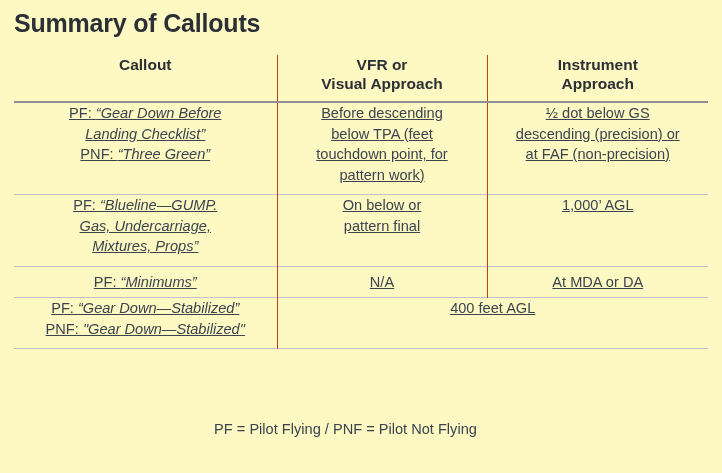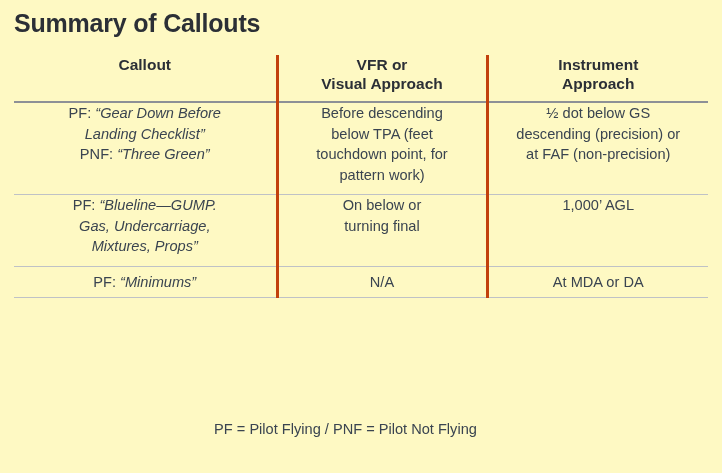--- a/index.html
+++ b/index.html
@@ -74,39 +74,39 @@
   
   .rule-thick td {
     border-top: 2.2px solid #8d9096;
   }
   .rule-thin td {
     border-top: 1.4px solid #bfc2c6;
   }
 
   
   td.sep-l, th.sep-l {
-    border-left: 3px solid #c2410c;
+    border-left: 1px solid #c2410c;
   }
 
   
   td.cell {
     font-size: 14.6px;
     line-height: 20.5px;
     text-align: center;
     color: #3a4450;
     padding: 5px 4px 6px 4px;
     vertical-align: top;
   }
   td.cell.tall   { padding-bottom: 9px; }
   td.cell.single { padding: 5px 4px 5px 4px; }
 
   .lbl { font-style: normal; }
   .q   { font-style: italic; }
 
-  .ln { display: block; }
+  .ln { display: block; text-decoration: underline; }
 
   
   td.merged {
     font-size: 14.6px;
     line-height: 20.5px;
     text-align: center;
     color: #3a4450;
     padding: 5px 4px 6px 4px;
     vertical-align: top;
   }
@@ -186,21 +186,21 @@
             </span>
             <span class="ln">
               <span class="lbl"></span><span class="q">Gas, Undercarriage,</span>
             </span>
             <span class="ln">
               <span class="lbl"></span><span class="q">Mixtures, Props”</span>
             </span>
           </td>
           <td class="cell tall sep-l">
             <span class="ln">On below or</span>
-            <span class="ln">turning final</span>
+            <span class="ln">pattern final</span>
           </td>
           <td class="cell tall sep-l">
             <span class="ln">1,000’ AGL</span>
           </td>
         </tr>
 
 
         <tr class="rule-thin">
           <td class="cell single">
             <span class="ln">
@@ -208,20 +208,33 @@
             </span>
           </td>
           <td class="cell single sep-l">
             <span class="ln">N/A</span>
           </td>
           <td class="cell single sep-l">
             <span class="ln">At MDA or DA</span>
           </td>
         </tr>
 
+        <tr class="rule-thin">
+          <td class="cell tall">
+            <span class="ln">
+              <span class="lbl">PF: </span><span class="q">“Gear Down—Stabilized”</span>
+            </span>
+            <span class="ln">
+              <span class="lbl">PNF: </span><span class="q">"Gear Down—Stabilized"</span>
+            </span>
+          </td>
+          <td class="merged sep-l" colspan="2">
+            <span class="ln">400 feet AGL</span>
+          </td>
+        </tr>
 
         <tr class="rule-thin">
           <td style="height:0"></td>
           <td class="sep-l" style="height:0"></td>
           <td class="sep-l" style="height:0"></td>
         </tr>
 
       </tbody>
     </table>
   </div>

